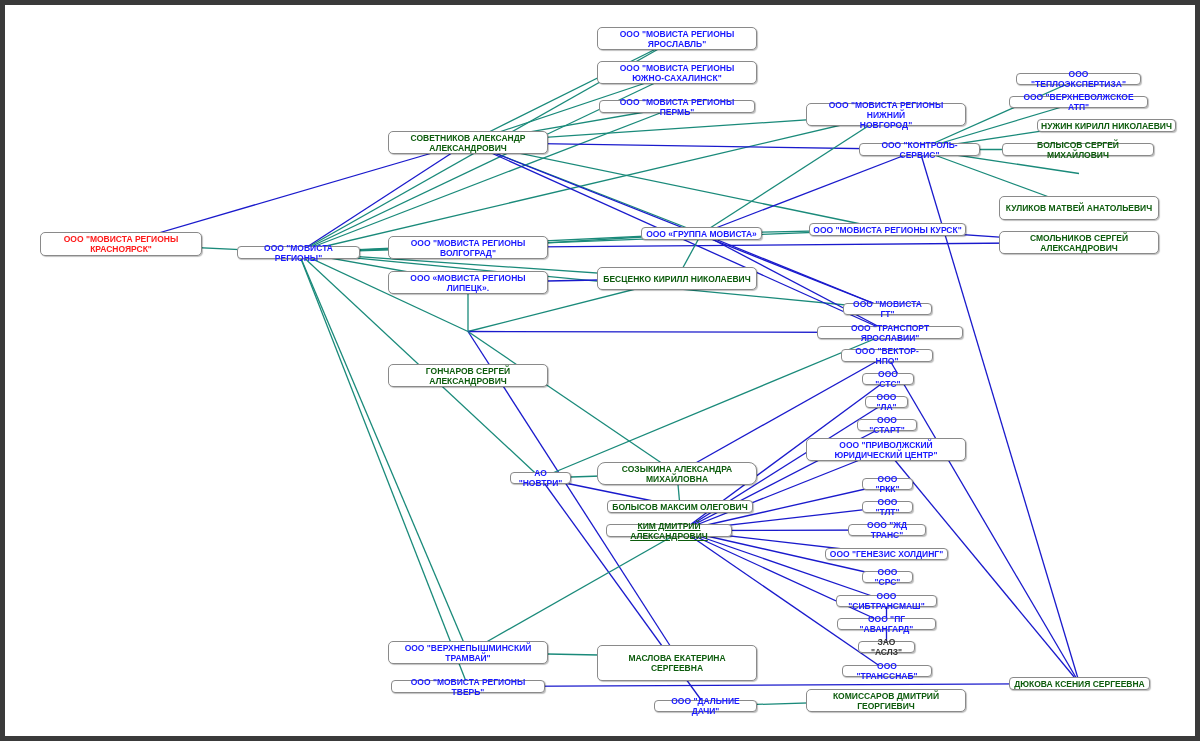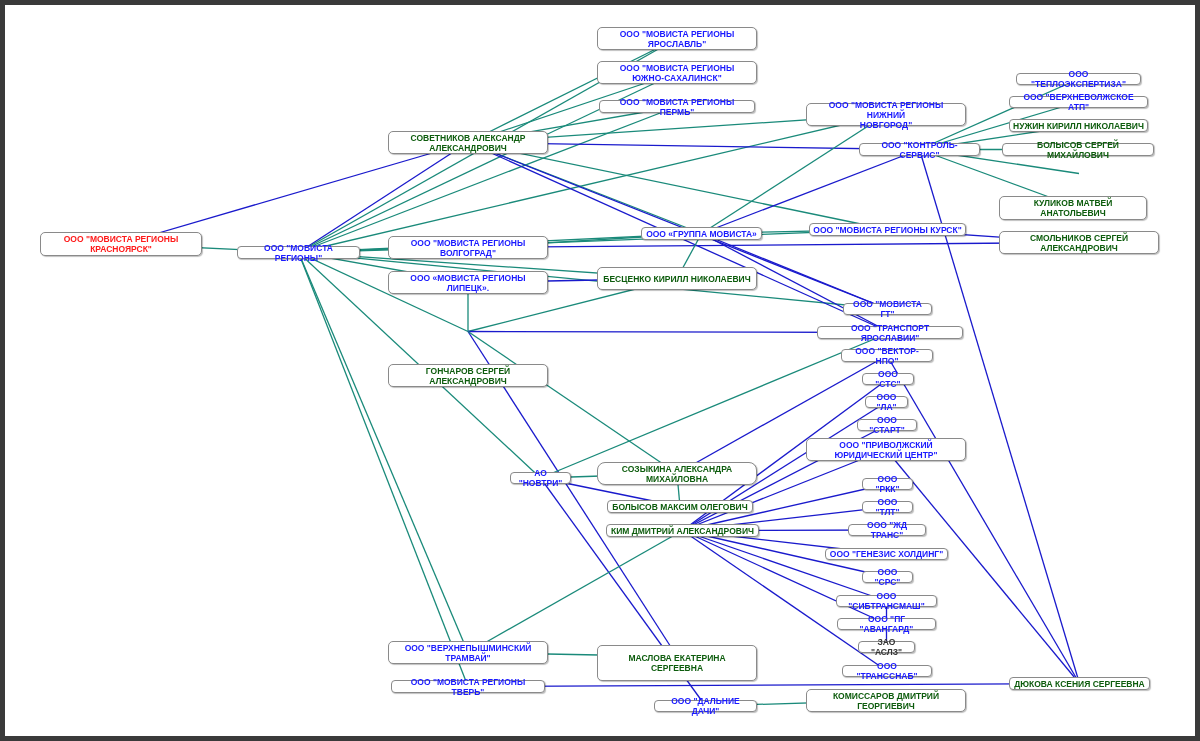--- a/index.html
+++ b/index.html
@@ -106,24 +106,24 @@
 ЯРОСЛАВЛЬ"</div>
   <div class="node c-org" id="n-sakhalinsk" style="left:592px;top:56px;width:160px;height:23px;">ООО "МОВИСТА РЕГИОНЫ
 ЮЖНО-САХАЛИНСК"</div>
   <div class="node small c-org" id="n-perm" style="left:594px;top:95px;width:156px;height:13px;">ООО "МОВИСТА РЕГИОНЫ ПЕРМЬ"</div>
   <div class="node c-person" id="n-sovetnikov" style="left:383px;top:126px;width:160px;height:23px;">СОВЕТНИКОВ АЛЕКСАНДР
 АЛЕКСАНДРОВИЧ</div>
   <div class="node c-org" id="n-nizhny" style="left:801px;top:98px;width:160px;height:23px;">ООО "МОВИСТА РЕГИОНЫ НИЖНИЙ
 НОВГОРОД"</div>
   <div class="node small c-org" id="n-teploexp" style="left:1011px;top:68px;width:125px;height:12px;">ООО "ТЕПЛОЭКСПЕРТИЗА"</div>
   <div class="node small c-org" id="n-verkhnevolzh" style="left:1004px;top:91px;width:139px;height:12px;">ООО "ВЕРХНЕВОЛЖСКОЕ АТП"</div>
-  <div class="node small c-person" id="n-nuzhin" style="left:1004px;top:114px;width:139px;height:13px;">НУЖИН КИРИЛЛ НИКОЛАЕВИЧ</div>
+  <div class="node small c-person" id="n-nuzhin" style="left:1032px;top:114px;width:139px;height:13px;">НУЖИН КИРИЛЛ НИКОЛАЕВИЧ</div>
   <div class="node small c-org" id="n-kontrol" style="left:854px;top:138px;width:121px;height:13px;">ООО "КОНТРОЛЬ-СЕРВИС"</div>
   <div class="node small c-person" id="n-bolysov" style="left:997px;top:138px;width:152px;height:13px;">БОЛЫСОВ СЕРГЕЙ МИХАЙЛОВИЧ</div>
-  <div class="node c-person" id="n-kulikov" style="left:994px;top:191px;width:148px;height:24px;">КУЛИКОВ МАТВЕЙ АНАТОЛЬЕВИЧ</div>
+  <div class="node c-person" id="n-kulikov" style="left:994px;top:191px;width:160px;height:24px;">КУЛИКОВ МАТВЕЙ АНАТОЛЬЕВИЧ</div>
   <div class="node c-org" id="n-volgograd" style="left:383px;top:231px;width:160px;height:23px;">ООО "МОВИСТА РЕГИОНЫ
 ВОЛГОГРАД"</div>
   <div class="node small c-org" id="n-gruppa" style="left:636px;top:222px;width:121px;height:13px;">ООО «ГРУППА МОВИСТА»</div>
   <div class="node small c-org" id="n-kursk" style="left:804px;top:218px;width:157px;height:13px;">ООО "МОВИСТА РЕГИОНЫ КУРСК"</div>
   <div class="node c-person" id="n-smolnikov" style="left:994px;top:226px;width:160px;height:23px;">СМОЛЬНИКОВ СЕРГЕЙ
 АЛЕКСАНДРОВИЧ</div>
   <div class="node c-person" id="n-bestsenko" style="left:592px;top:262px;width:160px;height:23px;">БЕСЦЕНКО КИРИЛЛ НИКОЛАЕВИЧ</div>
   <div class="node c-org" id="n-lipetsk" style="left:383px;top:266px;width:160px;height:23px;">ООО «МОВИСТА РЕГИОНЫ
 ЛИПЕЦК».</div>
   <div class="node small c-org" id="n-movista_gt" style="left:838px;top:298px;width:89px;height:12px;">ООО "МОВИСТА ГТ"</div>
@@ -133,21 +133,21 @@
   <div class="node small c-org" id="n-vektor" style="left:836px;top:344px;width:92px;height:13px;">ООО "ВЕКТОР-НПО"</div>
   <div class="node small c-org" id="n-sts" style="left:857px;top:368px;width:52px;height:12px;">ООО "СТС"</div>
   <div class="node small c-org" id="n-la" style="left:860px;top:391px;width:43px;height:12px;">ООО "ЛА"</div>
   <div class="node small c-org" id="n-start" style="left:852px;top:414px;width:60px;height:12px;">ООО "СТАРТ"</div>
   <div class="node c-org" id="n-privolzh" style="left:801px;top:433px;width:160px;height:23px;">ООО "ПРИВОЛЖСКИЙ
 ЮРИДИЧЕСКИЙ ЦЕНТР"</div>
   <div class="node small c-org" id="n-novtri" style="left:505px;top:467px;width:61px;height:12px;">АО "НОВТРИ"</div>
   <div class="node c-person" id="n-sozykina" style="left:592px;top:457px;width:160px;height:23px;border-radius:8px;">СОЗЫКИНА АЛЕКСАНДРА
 МИХАЙЛОВНА</div>
   <div class="node small c-person" id="n-kogotkov" style="left:602px;top:495px;width:146px;height:13px;">БОЛЫСОВ МАКСИМ ОЛЕГОВИЧ</div>
-  <div class="node small c-person" id="n-kim" style="left:601px;top:519px;width:153px;height:13px;">КИМ ДМИТРИЙ АЛЕКСАНДРОВИЧ</div>
+  <div class="node small c-person" id="n-kim" style="left:601px;top:519px;width:126px;height:13px;text-decoration:underline;">КИМ ДМИТРИЙ АЛЕКСАНДРОВИЧ</div>
   <div class="node small c-org" id="n-rkk" style="left:857px;top:473px;width:51px;height:12px;">ООО "РКК"</div>
   <div class="node small c-org" id="n-tlt" style="left:857px;top:496px;width:51px;height:12px;">ООО "ТЛТ"</div>
   <div class="node small c-org" id="n-zhd" style="left:843px;top:519px;width:78px;height:12px;">ООО "ЖД ТРАНС"</div>
   <div class="node small c-org" id="n-genezis" style="left:820px;top:543px;width:123px;height:12px;">ООО "ГЕНЕЗИС ХОЛДИНГ"</div>
   <div class="node small c-org" id="n-srs" style="left:857px;top:566px;width:51px;height:12px;">ООО "СРС"</div>
   <div class="node small c-org" id="n-sibtrans" style="left:831px;top:590px;width:101px;height:12px;">ООО "СИБТРАНСМАШ"</div>
   <div class="node small c-org" id="n-avangard" style="left:832px;top:613px;width:99px;height:12px;">ООО "ПГ "АВАНГАРД"</div>
   <div class="node small c-other" id="n-aslz" style="left:853px;top:636px;width:57px;height:12px;">ЗАО "АСЛЗ"</div>
   <div class="node small c-org" id="n-transsnab" style="left:837px;top:660px;width:90px;height:12px;">ООО "ТРАНССНАБ"</div>
   <div class="node c-org" id="n-verkhnepysh" style="left:383px;top:636px;width:160px;height:23px;">ООО "ВЕРХНЕПЫШМИНСКИЙ

